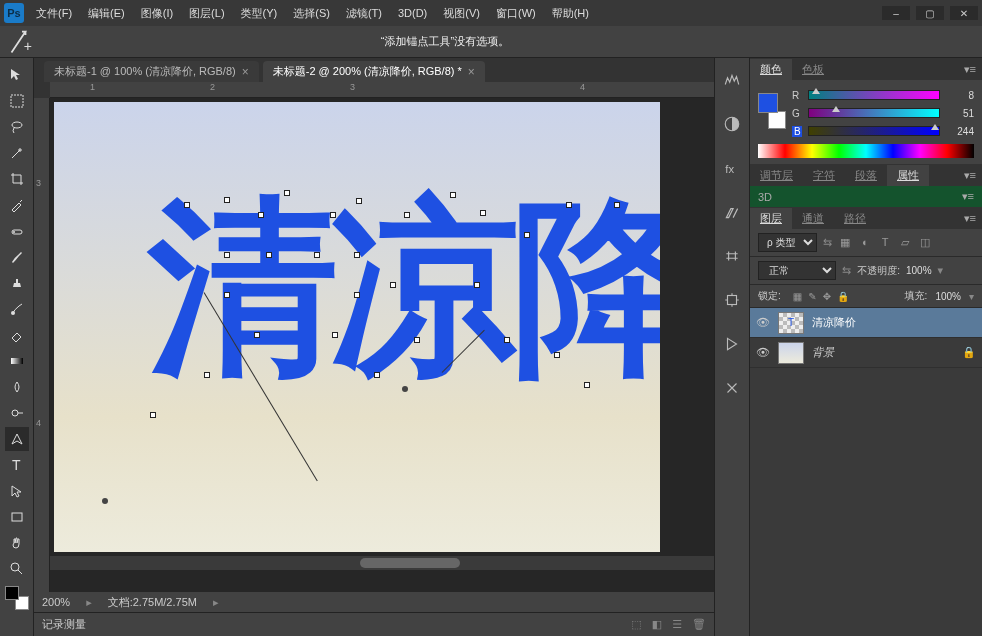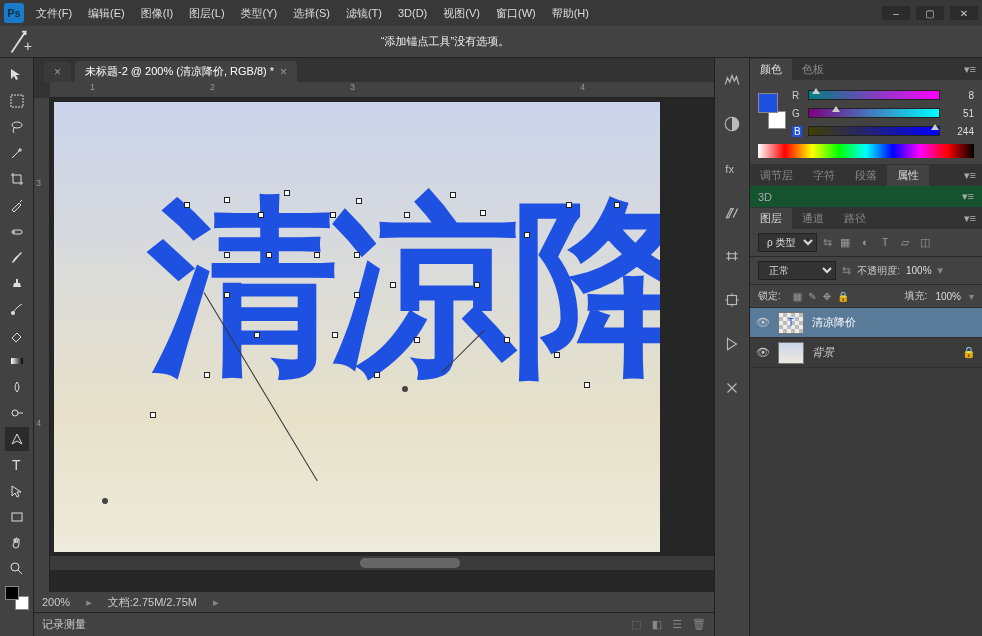--- a/index.html
+++ b/index.html
@@ -56,21 +56,21 @@
 .scrollbar-h { height: 14px; background: #3a3a3a; display: flex; align-items: center; }
 .scrollbar-h .thumb { height: 10px; background: #666; border-radius: 5px; width: 100px; margin-left: 310px; }
 
 
 .icon-strip { width: 36px; background: #424242; border-left: 1px solid #222; border-right: 1px solid #222; display: flex; flex-direction: column; align-items: center; padding-top: 10px; gap: 20px; }
 .strip-icon { width: 24px; height: 24px; display: flex; align-items: center; justify-content: center; color: #bbb; }
 
 
 .right-panels { width: 232px; background: #383838; display: flex; flex-direction: column; }
 .panel-tabs { height: 22px; background: #333; display: flex; align-items: center; font-size: 11px; }
-.panel-tab { padding: 3px 10px; color: #888; }
+.panel-tab { padding: 3px 10px; color: #888; text-decoration: underline; }
 .panel-tab.active { background: #424242; color: #ddd; }
 .panel-tabs .panel-menu { margin-left: auto; padding: 0 6px; color: #aaa; }
 
 
 .color-panel { padding: 6px 8px; background: #424242; }
 .color-row { display: flex; align-items: center; gap: 6px; margin-bottom: 4px; }
 .color-swatch-box { width: 28px; height: 40px; position: relative; }
 .color-swatch-box .cfg { width: 20px; height: 20px; background: #1e50e2; border: 1px solid #888; position: absolute; top: 0; left: 0; }
 .color-swatch-box .cbg { width: 18px; height: 18px; background: #fff; border: 1px solid #888; position: absolute; bottom: 4px; right: 0; }
 .color-sliders { flex: 1; }
@@ -258,20 +258,21 @@
       </div>
     <div class="color-swatch-tool">
       <div class="bg"></div>
       <div class="fg"></div>
     </div>
   </div>
 
   <div class="doc-area">
     <div class="doc-tabs">
       <div class="doc-tab">
+        <span>未标题-1 @ 100% (清凉降价, RGB/8)</span>
         <span class="close">×</span>
       </div>
       <div class="doc-tab active">
         <span>未标题-2 @ 200% (清凉降价, RGB/8) *</span>
         <span class="close">×</span>
       </div>
     </div>
     <div class="ruler-h">
       <span class="rmark" style="left:40px">1</span>
       <span class="rmark" style="left:160px">2</span>

